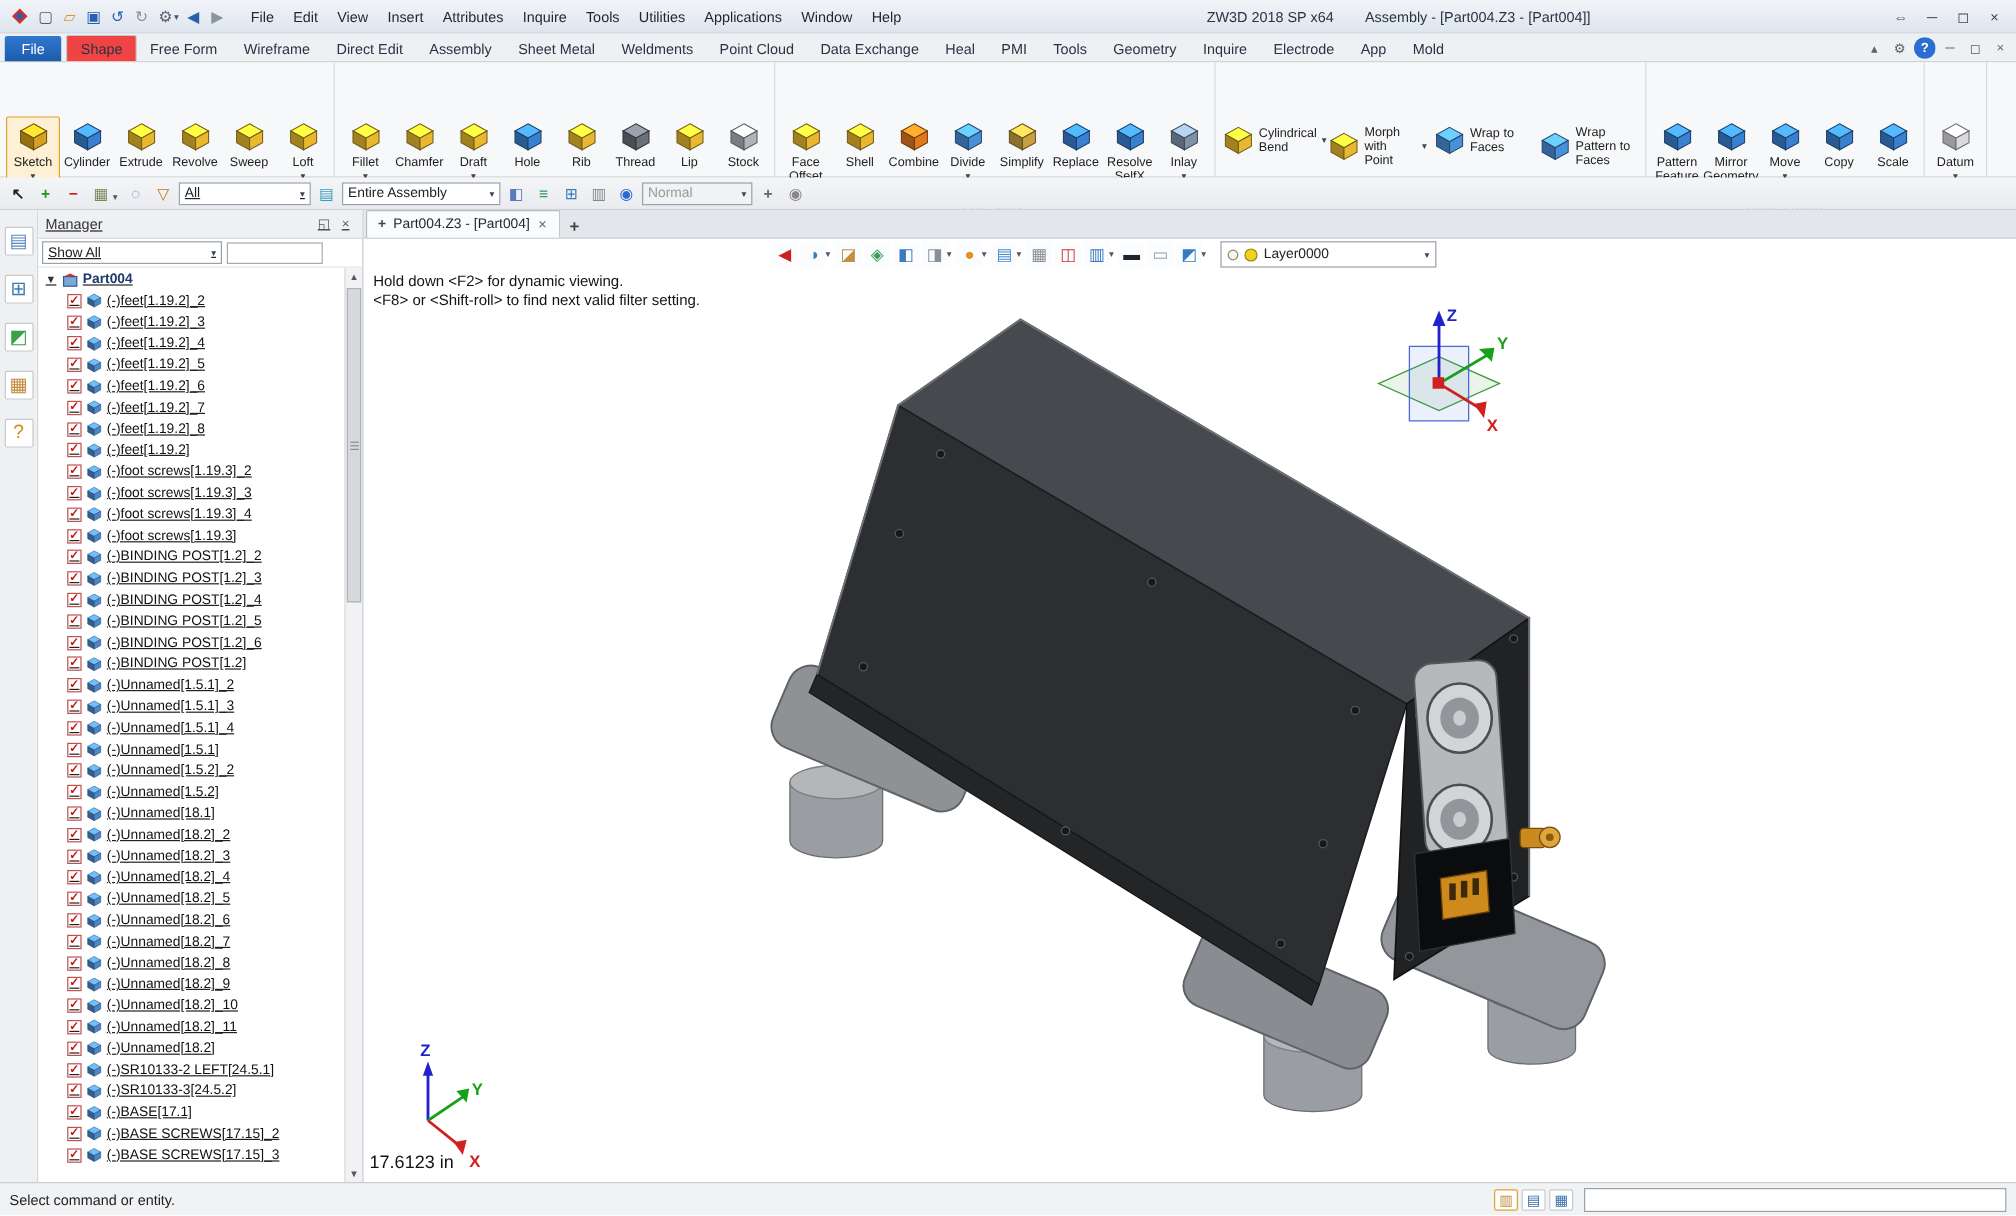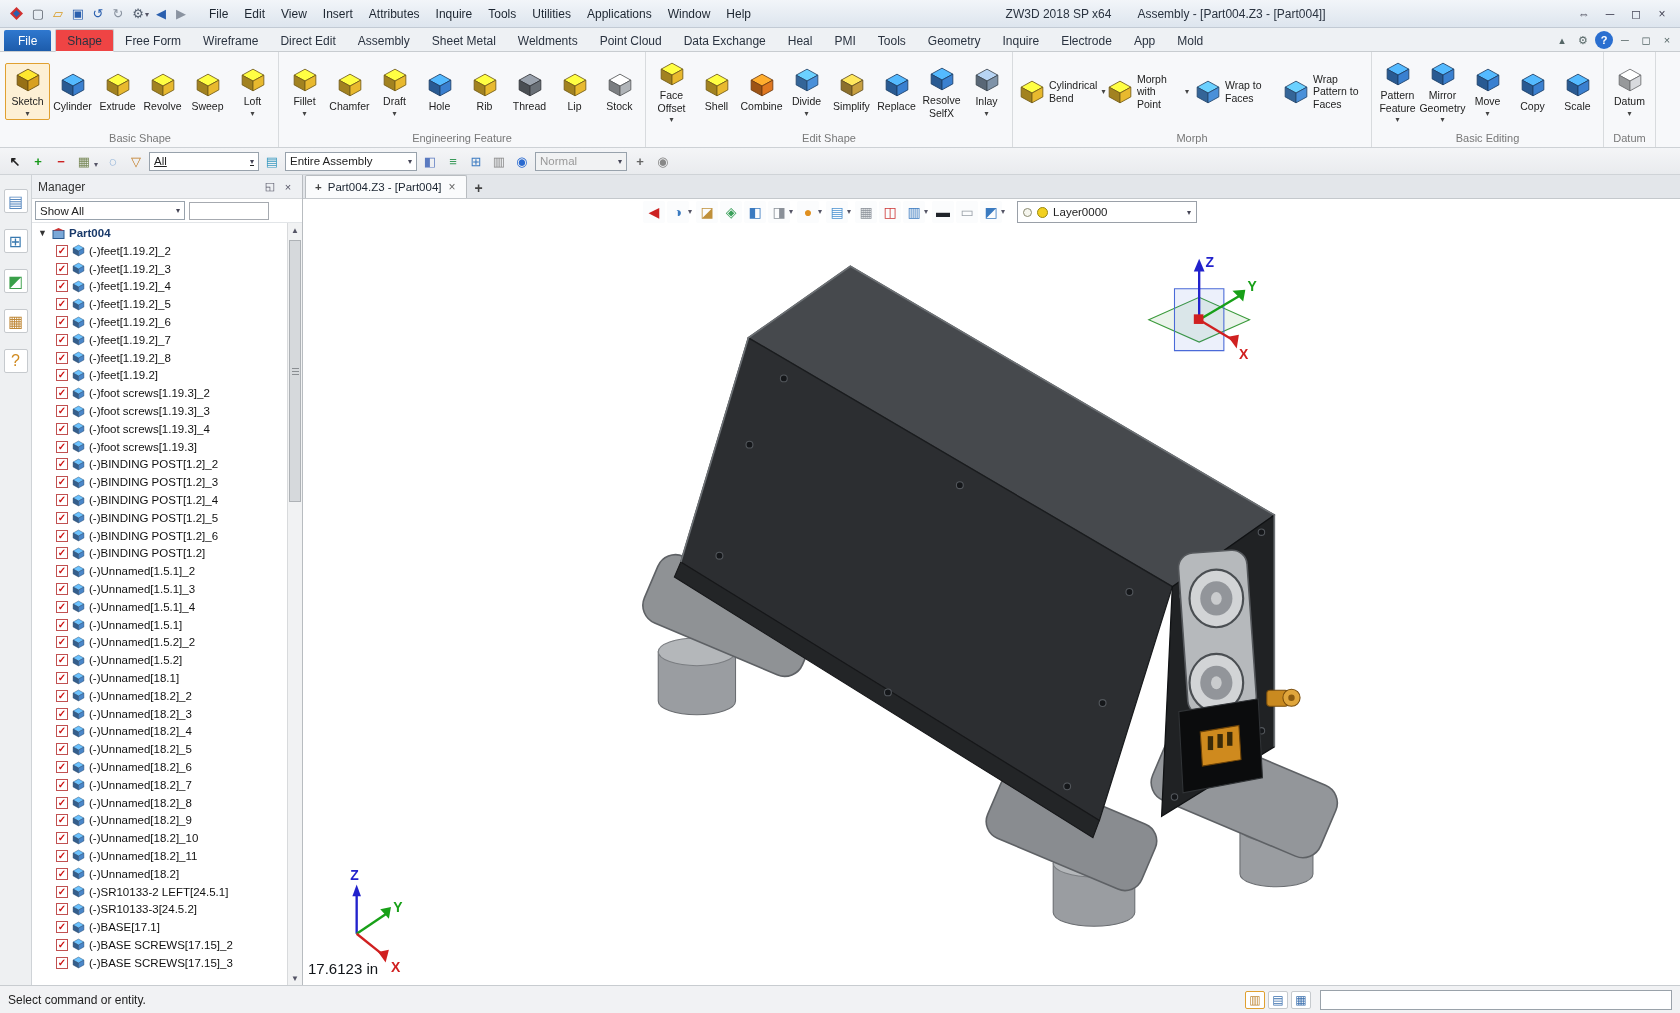--- a/index.html
+++ b/index.html
@@ -31,21 +31,21 @@
     margin-right:4px; padding:4px 14px 3px; }
   .rtab.active { background:#ef4444; border:1px solid #c5c9cd; border-bottom:1px solid #f7f8fa;
     border-radius:2px 2px 0 0; margin-bottom:-1px; }
   .tabrow-right { margin-left:auto; display:flex; align-items:center; gap:3px; padding-bottom:2px; }
   .tabrow-right .gicon { width:18px; height:18px; font-size:11px; }
 
   
   .ribbon { position:absolute; left:0; top:52px; right:0; height:96px; background:#f7f8fa;
     border-bottom:1px solid #cdd1d5; display:flex; align-items:stretch; padding:0 2px; }
   .rgroup { display:flex; flex-direction:column; border-right:1px solid #d8dbde; padding:1px 3px 0; }
-  .rbtns { display:flex; align-items:center; flex:1; }
+  .rbtns { display:flex; align-items:flex-start; flex:1;margin-top:44px; }
   .rbtn { display:flex; flex-direction:column; align-items:center; width:45px; padding:3px 1px 1px;
     gap:2px; border:1px solid transparent; border-radius:2px; }
   .rbtn.hl { border-color:#e0a030; background:#fdf0d5; }
   .rbtn.wide { flex-direction:row; width:88px; text-align:left; gap:4px; padding:6px 2px; align-items:center; }
   .rlab { font-size:10.5px; line-height:1.15; text-align:center; color:#222; white-space:normal; word-break:normal; }
   .rbtn.wide .rlab { text-align:left; flex:1; }
   .rarrow { font-size:8px; color:#444; line-height:1; }
   .ricon { display:inline-flex; }
   .rglabel { font-size:11px; color:#777; text-align:center; padding:2px 0 3px; white-space:nowrap; }
 
@@ -59,21 +59,21 @@
   .selbox.dis { color:#999; background:#f1f2f3; }
   .selbox .caret { font-size:8px; color:#445; margin-left:4px; }
 
   
   .leftstrip { position:absolute; left:0; top:175px; width:32px; bottom:28px; background:#eef0f2;
     border-right:1px solid #cfd3d7; display:flex; flex-direction:column; align-items:center; padding-top:14px; gap:16px; }
   .dock-icon { width:24px; height:24px; font-size:16px; background:#fff; border:1px solid #c6cace; }
 
   
   .manager { position:absolute; left:32px; top:175px; width:271px; bottom:28px; background:#fff;
-    border-right:1px solid #b8bcc0; display:flex; flex-direction:column; }
+    border-right:1px solid #b8bcc0; display:flex; flex-direction:column;text-decoration:underline; }
   .mgr-header { height:24px; background:#eef0f3; border-bottom:1px solid #d5d8db; display:flex;
     align-items:center; padding:0 6px; font-size:12px; color:#333; }
   .mgr-hicons { margin-left:auto; display:flex; gap:2px; }
   .mgr-hicons .gicon { width:16px; height:16px; font-size:11px; }
   .mgr-filter { height:24px; display:flex; align-items:center; gap:4px; padding:0 3px; border-bottom:1px solid #e2e5e8; }
   .mgr-search { width:80px; height:18px; background:#fff; border:1px solid #a6aab0; }
   .tree { flex:1; position:relative; overflow:hidden; padding:1px 16px 0 2px; font-size:11.5px; }
   .tree-root { display:flex; align-items:center; gap:4px; height:18px; padding-left:4px;
     font-weight:bold; color:#1a3a6a; }
   .tw { font-size:9px; color:#333; width:10px; }
@@ -1210,20 +1210,24 @@
             <span class="mini-caret">▾</span>
           </span>
         <span class="layerbox">
           <span class="bulb"></span>
           <span class="ldot"></span>
           <span>Layer0000</span>
           <span class="caret">▾</span>
         </span>
       </div>
 
+      <div class="hint">
+        <div>Hold down &lt;F2&gt; for dynamic viewing.</div>
+        <div>&lt;F8&gt; or &lt;Shift-roll&gt; to find next valid filter setting.</div>
+      </div>
       <div class="measure">17.6123 in</div>
     </div>
   </div>
 
   <div class="statusbar">
     <span>Select command or entity.</span>
     <div class="sb-right">
       <span style="display:flex;gap:3px">
           <span class="gicon sel" style="color: rgb(192, 138, 58);">▥</span>
           <span class="gicon" style="color: rgb(58, 111, 174);">▤</span>

